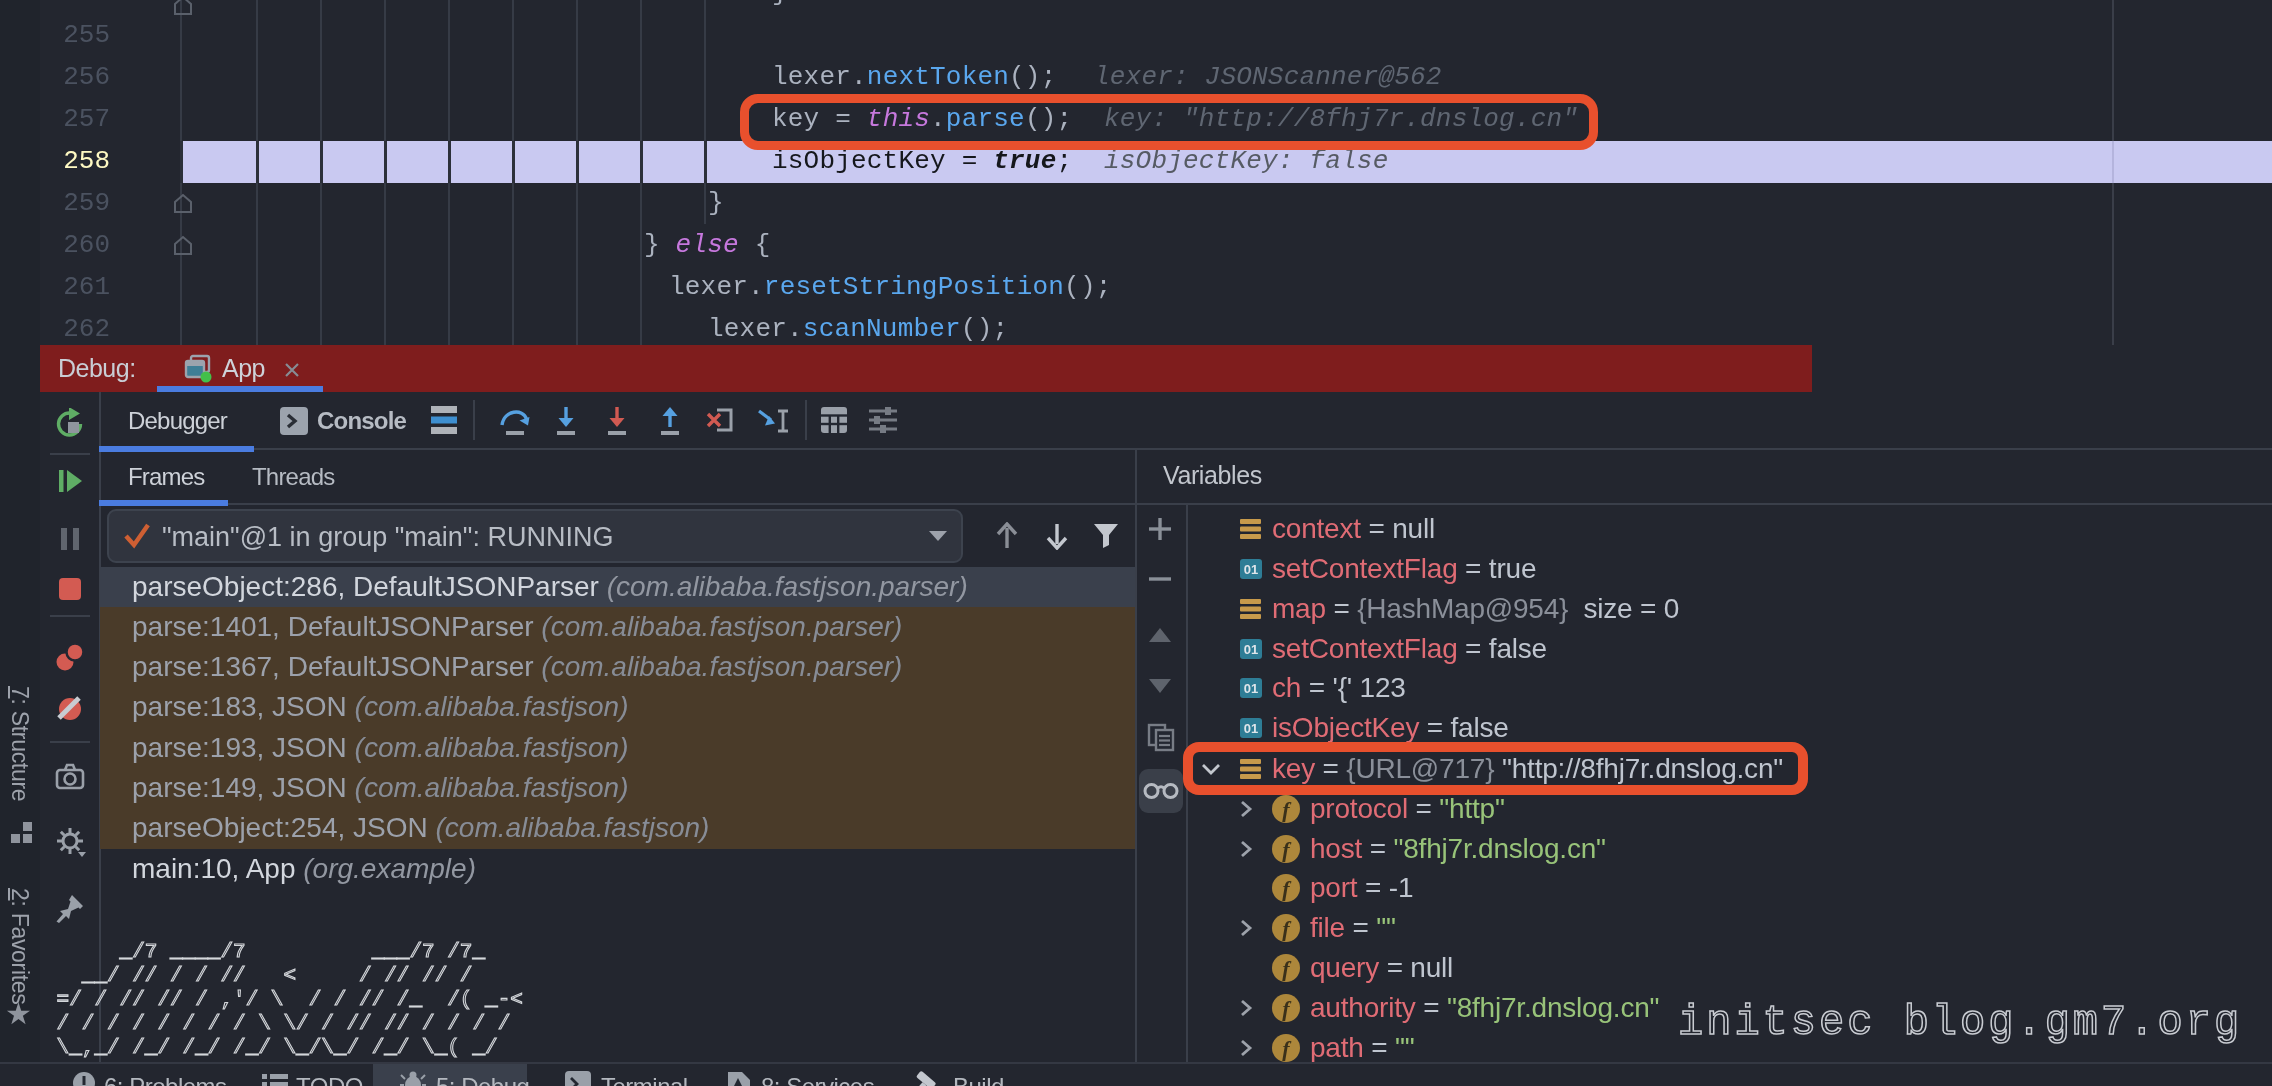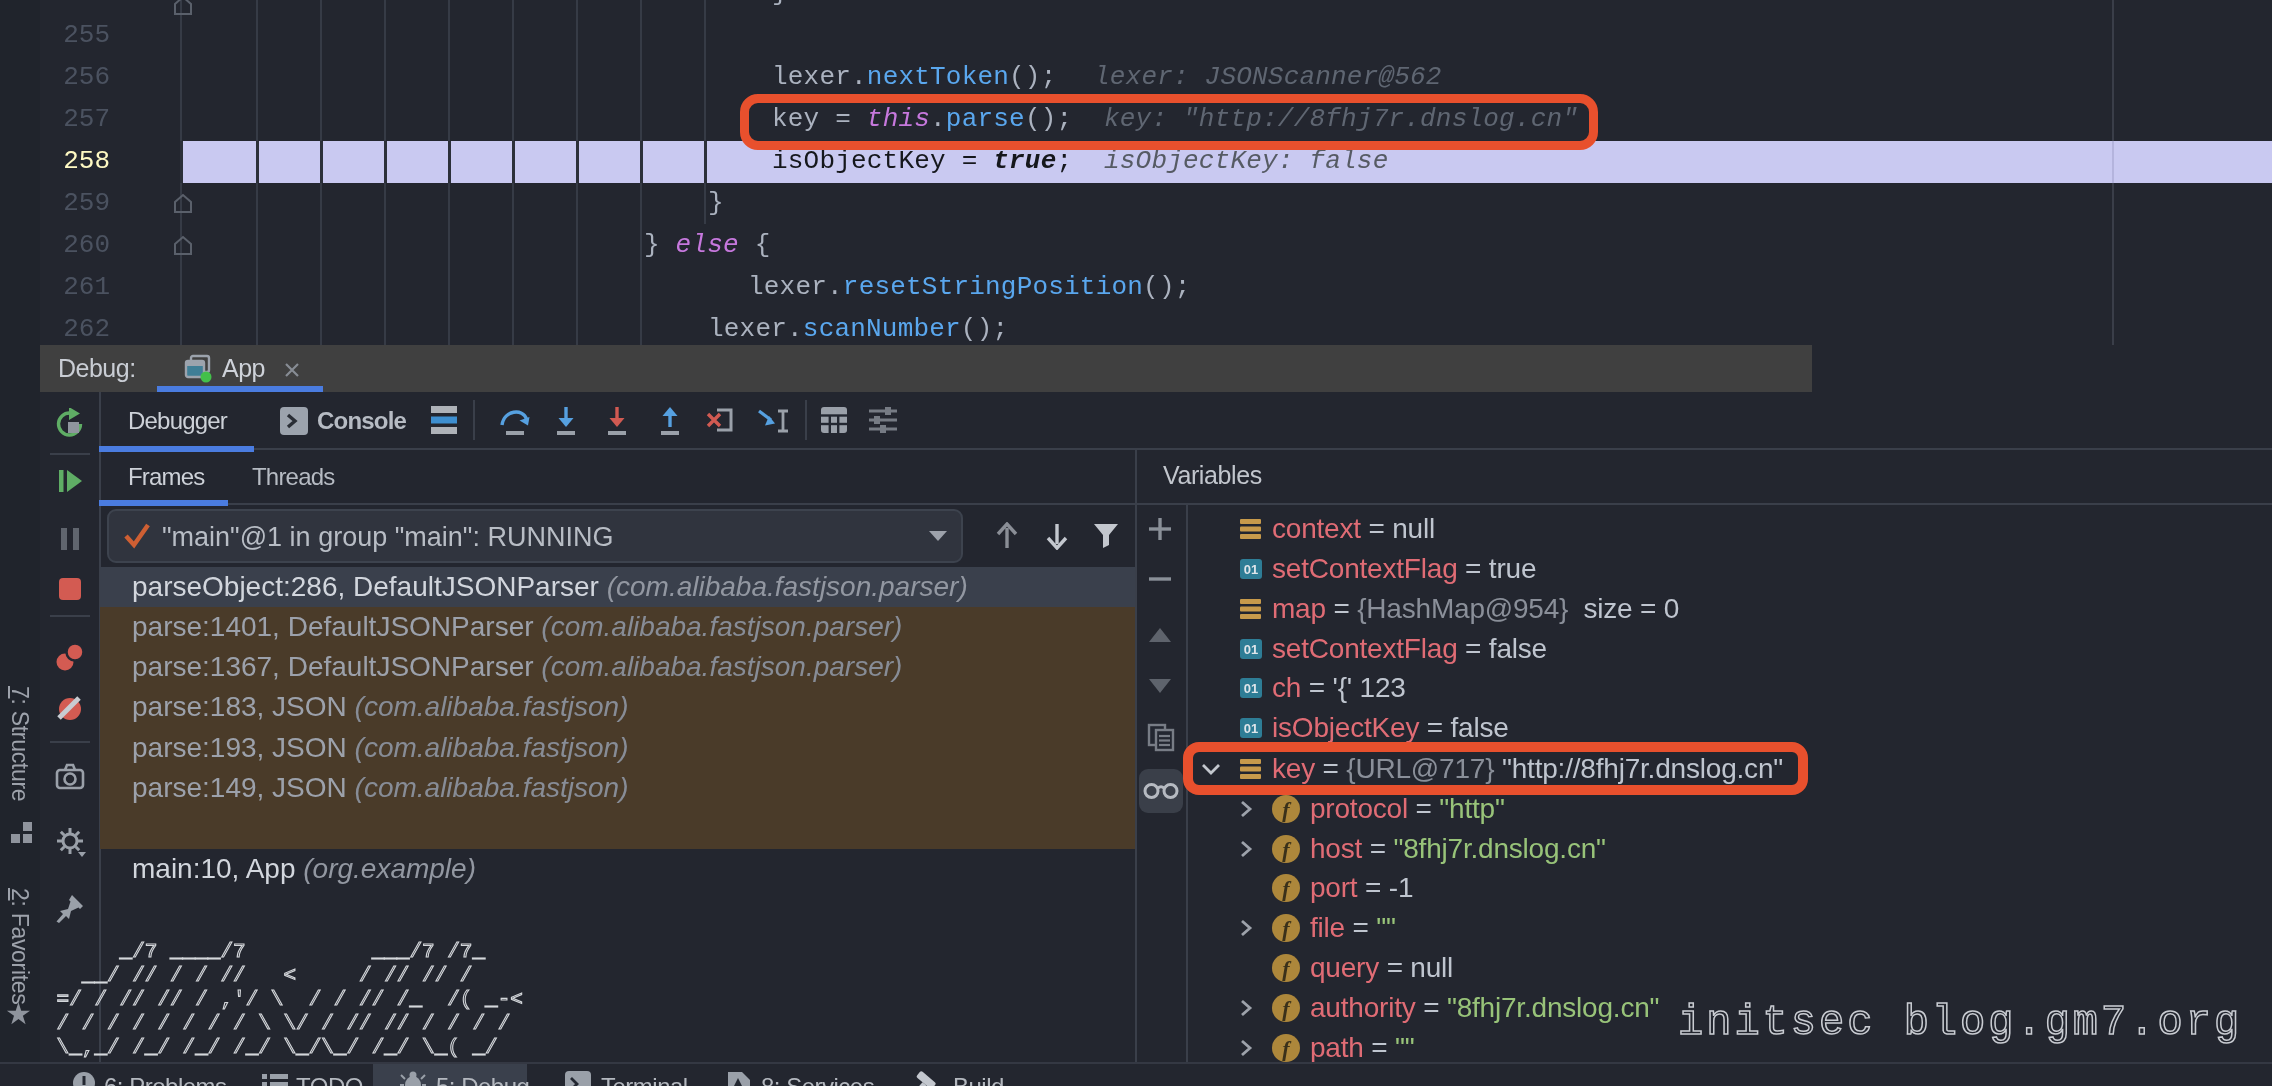--- a/index.html
+++ b/index.html
@@ -79,27 +79,27 @@
 
   <div class="codeline" style="left:732px;top:-28px;">}</div>
   <div class="codeline" style="left:732px;top:56px;">lexer.<span class="fn">nextToken</span>();</div>
   <div class="codeline hint" style="left:1054px;top:56px;">lexer: JSONScanner@562</div>
   <div class="codeline" style="left:732px;top:98px;">key = <span class="kw">this</span>.<span class="fn">parse</span>();</div>
   <div class="codeline hint" style="left:1064px;top:98px;">key: "http://8fhj7r.dnslog.cn"</div>
   <div class="codeline" style="left:732px;top:140px;color:#15171c;">isObjectKey = <span class="ital" style="font-weight:bold;">true</span>;</div>
   <div class="codeline ital" style="left:1064px;top:140px;color:#565b64;">isObjectKey: false</div>
   <div class="codeline" style="left:668px;top:182px;">}</div>
   <div class="codeline" style="left:604px;top:224px;">} <span class="kw">else</span> {</div>
-  <div class="codeline" style="left:708px;top:266px;font-family:Liberation Mono, monospace;">lexer.<span class="fn">resetStringPosition</span>();</div>
+  <div class="codeline" style="left:629px;top:266px;font-family:Liberation Mono, monospace;">lexer.<span class="fn">resetStringPosition</span>();</div>
   <div class="codeline" style="left:668px;top:308px;">lexer.<span class="fn">scanNumber</span>();</div>
 
   <div class="abs" style="left:700px;top:94px;width:858px;height:56px;border:9px solid #e8502d;border-radius:18px;"></div>
 </div>
 
-<div class="abs" id="dbghdr" style="left:40px;top:345px;width:1772px;height:47px;background:#404040;">
+<div class="abs" id="dbghdr" style="left:40px;top:345px;width:1772px;height:47px;background:#7f1d1d;">
   <div class="abs" style="left:18px;top:9px;font-size:25px;letter-spacing:-0.5px;color:#c9cdd4;">Debug:</div>
 
   <svg class="abs" style="left:143px;top:8px;" width="30" height="30" viewBox="0 0 30 30">
     <rect x="8" y="3" width="18" height="16" rx="2" fill="none" stroke="#9ca3ad" stroke-width="2.4"></rect>
     <rect x="3" y="8" width="18" height="16" rx="2" fill="#3f7e96" stroke="#9ca3ad" stroke-width="2.4"></rect>
     <rect x="3" y="8" width="18" height="5" fill="#9ca3ad"></rect>
     <circle cx="23" cy="24" r="5.5" fill="#43c04a"></circle>
   </svg>
   <div class="abs" style="left:182px;top:9px;font-size:25px;letter-spacing:-0.5px;color:#ced2d9;">App</div>
   <svg class="abs" style="left:242px;top:15px;" width="20" height="20" viewBox="0 0 20 20">
@@ -252,20 +252,21 @@
   </svg>
 
   <div class="abs" style="left:60px;top:175px;width:1035px;height:40px;background:#3a404c;"></div>
   <div class="abs" style="left:60px;top:215px;width:1035px;height:242px;background:#4a3b29;"></div>
   <div class="frow" style="left:92px;top:179px;color:#d2d6dd;">parseObject:286, DefaultJSONParser <span class="ital" style="color:#9297a1;">(com.alibaba.fastjson.parser)</span></div>
   <div class="frow" style="left:92px;top:219px;color:#9ca1ab;">parse:1401, DefaultJSONParser <span class="ital" style="color:#878c96;">(com.alibaba.fastjson.parser)</span></div>
   <div class="frow" style="left:92px;top:259px;color:#9ca1ab;">parse:1367, DefaultJSONParser <span class="ital" style="color:#878c96;">(com.alibaba.fastjson.parser)</span></div>
   <div class="frow" style="left:92px;top:299px;color:#9ca1ab;">parse:183, JSON <span class="ital" style="color:#878c96;">(com.alibaba.fastjson)</span></div>
   <div class="frow" style="left:92px;top:340px;color:#9ca1ab;">parse:193, JSON <span class="ital" style="color:#878c96;">(com.alibaba.fastjson)</span></div>
   <div class="frow" style="left:92px;top:380px;color:#9ca1ab;">parse:149, JSON <span class="ital" style="color:#878c96;">(com.alibaba.fastjson)</span></div>
+  <div class="frow" style="left:92px;top:420px;color:#9ca1ab;">parseObject:254, JSON <span class="ital" style="color:#878c96;">(com.alibaba.fastjson)</span></div>
   <div class="frow" style="left:92px;top:461px;color:#d2d6dd;">main:10, App <span class="ital" style="color:#9297a1;">(org.example)</span></div>
 
   <div class="sepv" style="left:1095px;top:56px;height:614px;"></div>
   <div class="abs" style="left:1123px;top:69px;font-size:25px;letter-spacing:-0.4px;color:#c2c6cd;">Variables</div>
   <div class="sepv" style="left:1146px;top:111px;height:559px;"></div>
 
   <svg class="abs" style="left:1106px;top:123px;" width="28" height="28" viewBox="0 0 28 28">
     <line x1="14" y1="3" x2="14" y2="25" stroke="#8a9098" stroke-width="3.4"></line>
     <line x1="3" y1="14" x2="25" y2="14" stroke="#8a9098" stroke-width="3.4"></line>
   </svg>

